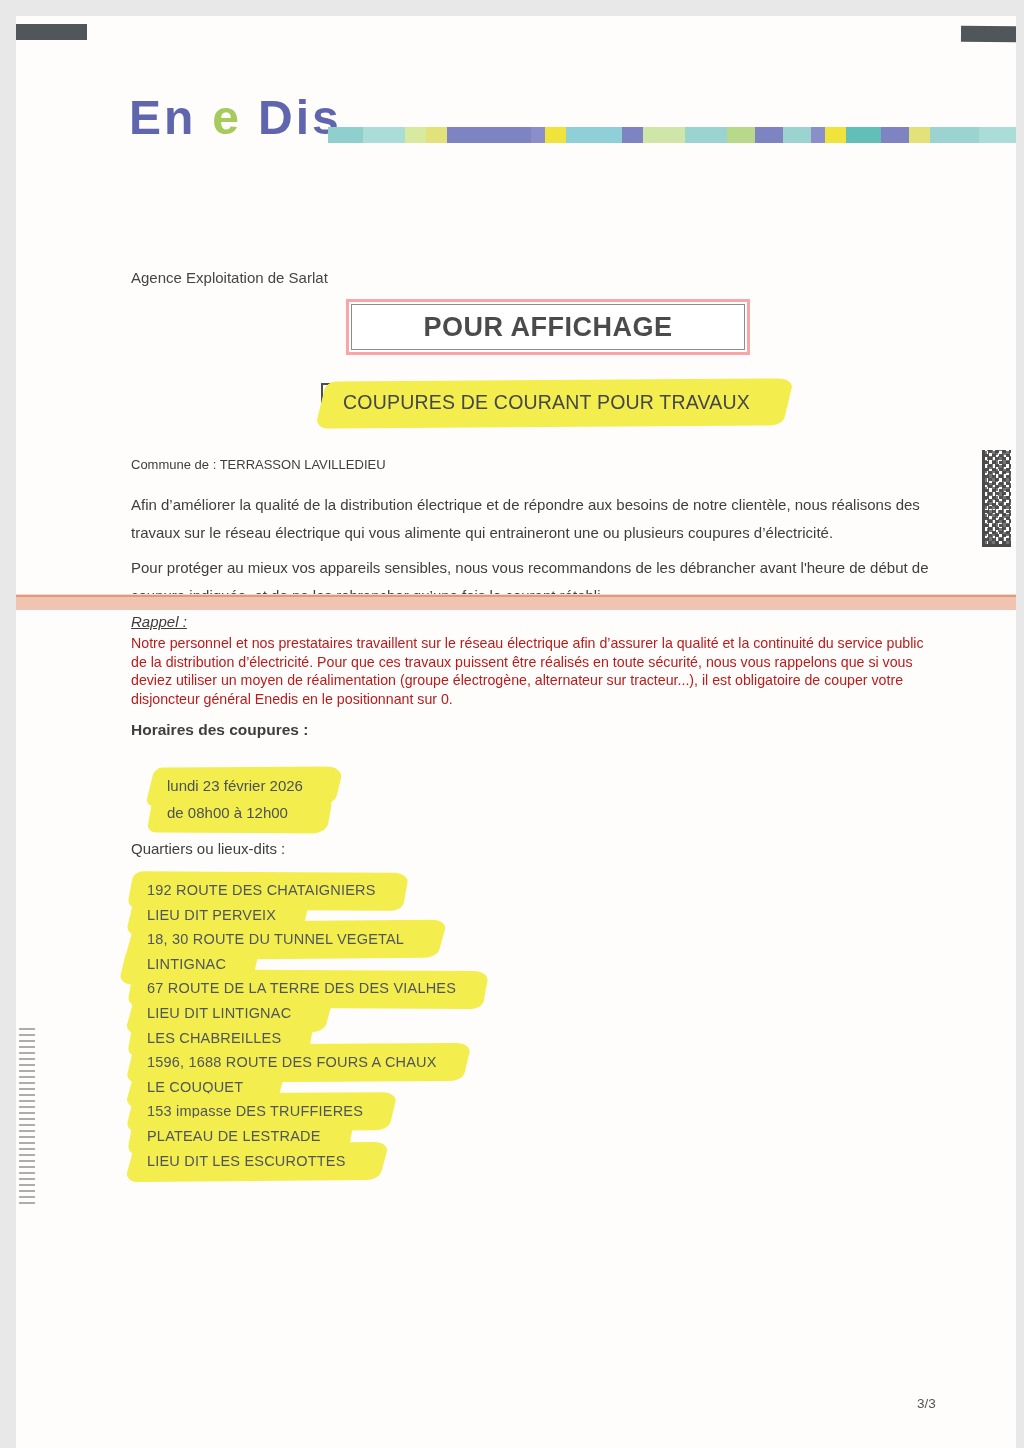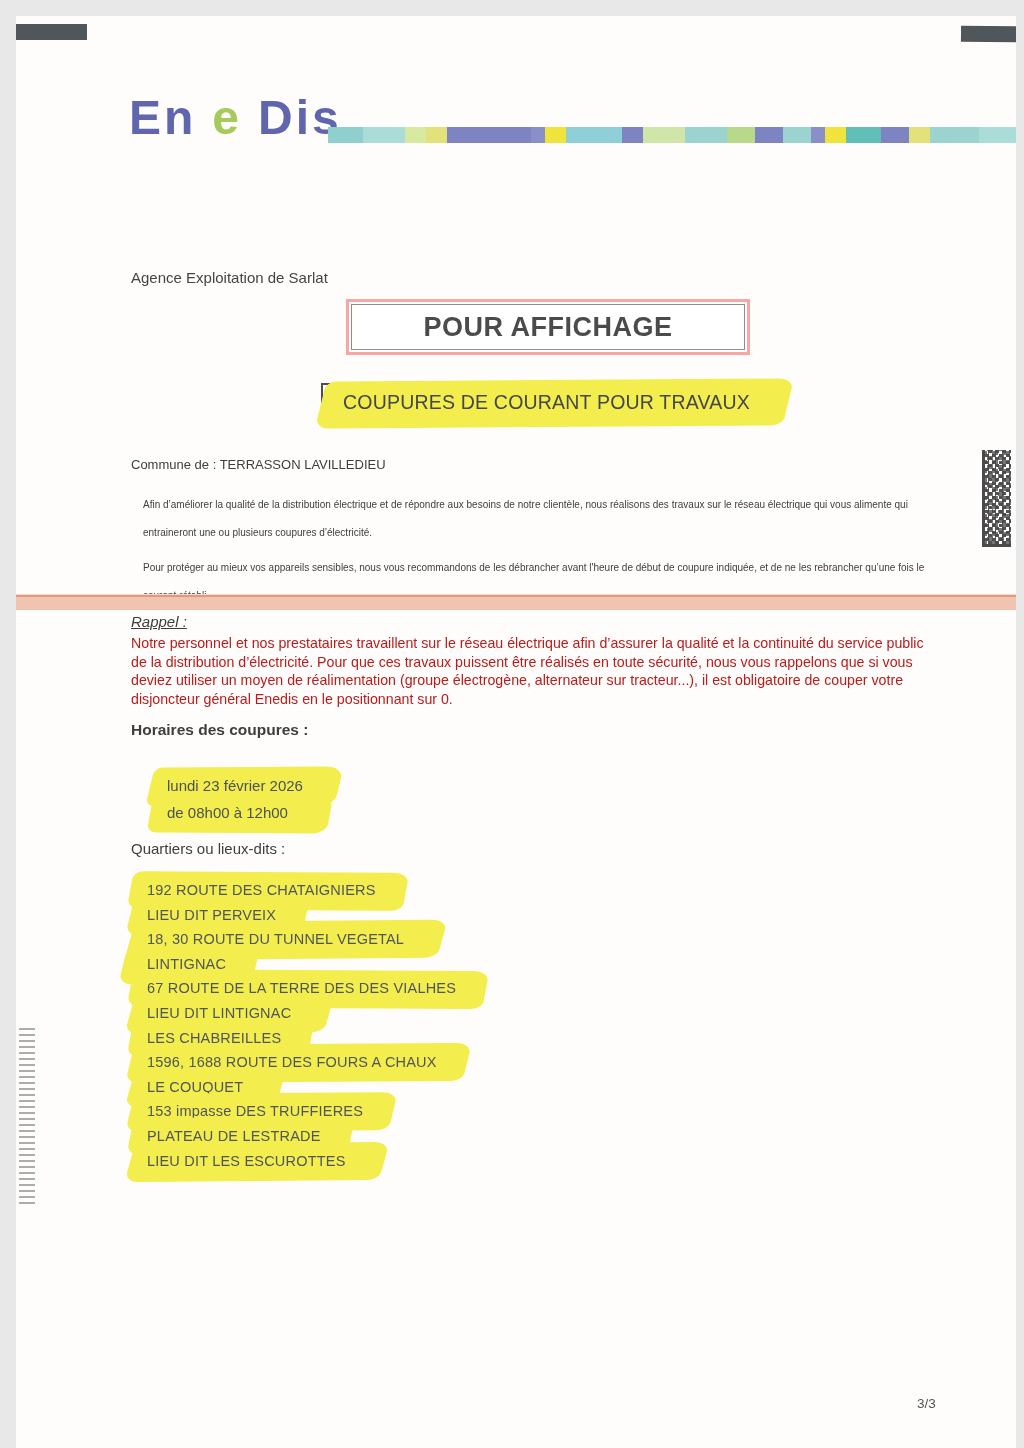--- a/index.html
+++ b/index.html
@@ -59,21 +59,21 @@
     left:-8px; right:-18px; top:-2px; bottom:-4px;
     background:#f3ed4e;
     border-radius:10px 16px 12px 14px / 8px 10px 8px 10px;
     transform:skewX(-14deg) rotate(-.4deg);
   }
   .banner-text { font-size:19.5px; font-weight:normal; color:#45474a; letter-spacing:.2px; }
   .banner-text.swipe::before { left:-14px; right:-30px; top:-3px; bottom:-5px; }
 
   
   .commune { position:absolute; left:107px; top:433px; font-size:13px; }
-  .para { position:absolute; left:119px; width:818px; font-size:10px; line-height:28px; }
+  .para { position:absolute; left:107px; width:818px; font-size:15px; line-height:28px; }
   .para1 { top:467px; }
   .para2 { top:530px; }
 
   .salmon-rule {
     position:absolute; left:0; top:578px; width:1024px; height:4px;
     background:linear-gradient(180deg,#f6d9cb 0 1px,#dd9a7d 1px 3px,#f1c4b2 3px 4px);
   }
 
   .rappel-label {
     position:absolute; left:107px; top:589px; font-size:15px; font-style:italic;

